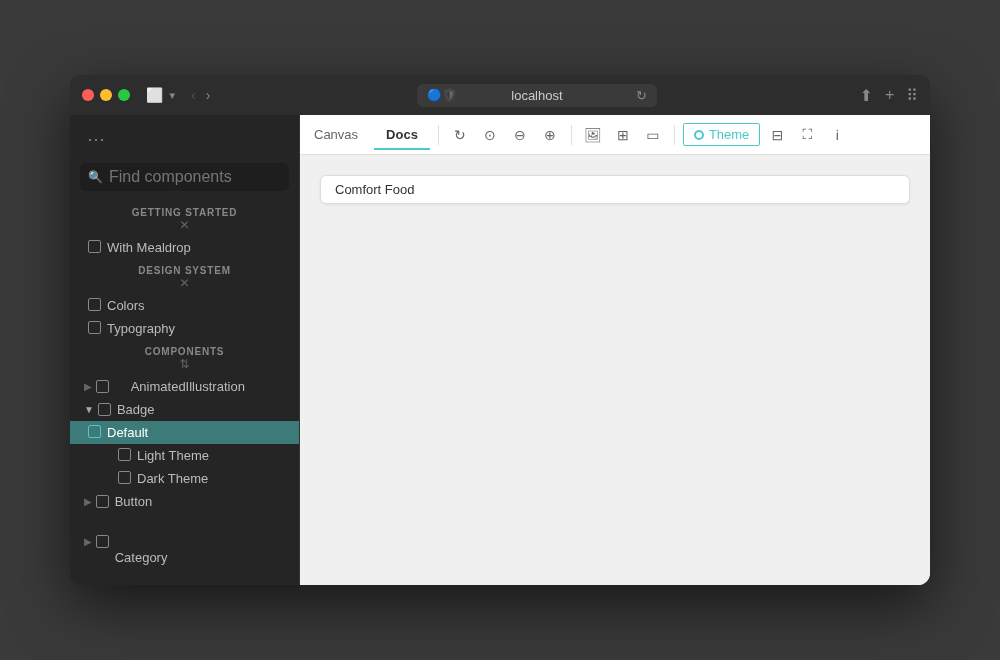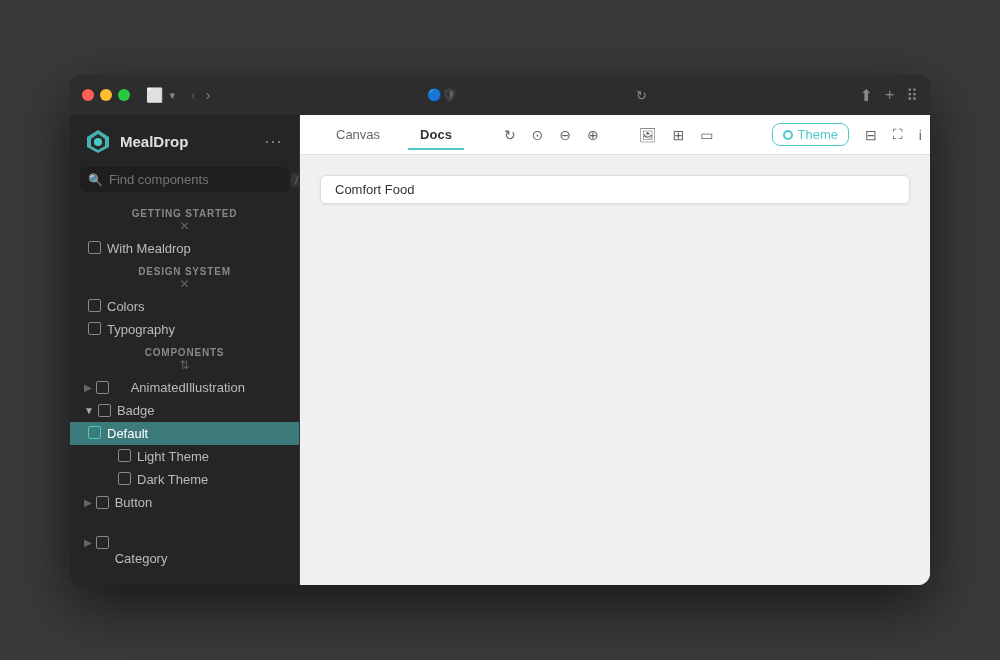--- a/index.html
+++ b/index.html
@@ -147,21 +147,21 @@
       gap: 6px;
     }
     .search-icon-sm {
       color: #777;
       font-size: 12px;
     }
     .search-input {
       background: transparent;
       border: none;
       color: #aaa;
-      font-size: 13px;
+      font-size: 16px;
       flex: 1;
       outline: none;
     }
     .search-shortcut {
       color: #666;
       font-size: 11px;
       background: #333;
       padding: 1px 4px;
       border-radius: 3px;
     }
@@ -234,22 +234,22 @@
       display: flex;
       flex-direction: column;
       overflow: hidden;
     }
     .toolbar {
       height: 40px;
       background: #fff;
       border-bottom: 1px solid #e0e0e0;
       display: flex;
       align-items: center;
-      padding: 0 24px;
-      gap: 16px;
+      padding: 0 2px;
+      gap: 4px;
       flex-shrink: 0;
     }
     .tab {
       padding: 6px 12px;
       font-size: 13px;
       cursor: pointer;
       color: #666;
       border-bottom: 2px solid transparent;
       margin-bottom: -1px;
     }
@@ -274,25 +274,25 @@
       font-size: 14px;
       border-radius: 4px;
       cursor: pointer;
     }
     .theme-btn {
       display: flex;
       align-items: center;
       gap: 5px;
       padding: 3px 10px;
       border: 1.5px solid #4dc9c9;
-      border-radius: 8px;
+      border-radius: 2px;
       color: #4dc9c9;
       font-size: 13px;
       cursor: pointer;
-      margin-left: 18px;
+      margin-left: 0;
     }
     .theme-dot {
       width: 10px;
       height: 10px;
       border-radius: 50%;
       border: 2px solid #4dc9c9;
     }
     .canvas-area {
       flex: 1;
       background: #f0f0f0;
@@ -331,42 +331,35 @@
       <span style="color:#888;font-size:14px;">⬜</span>
       <span style="color:#888;font-size:11px;">▾</span>
     </div>
     <div class="nav-arrows">
       <span class="nav-arrow disabled">‹</span>
       <span class="nav-arrow">›</span>
     </div>
     <div class="address-bar">
       <span style="color:#888;font-size:12px;position:absolute;left:calc(50% - 110px);">🔵</span>
       <span style="color:#666;font-size:12px;position:absolute;left:calc(50% - 95px);">🛡</span>
+      <input class="url-field" type="text" value="localhost" style="">
       <span style="color:#888;font-size:13px;position:absolute;right:calc(50% - 110px);">↻</span>
     </div>
     <div class="titlebar-right">
       <span class="titlebar-right-icon">⬆</span>
       <span class="titlebar-right-icon">+</span>
       <span class="titlebar-right-icon">⠿</span>
     </div>
   </div>
 
   <div class="main">
 
     <div class="sidebar">
 
       <div class="sidebar-header">
-        <div class="logo-area">
-          <svg class="logo-icon" viewBox="0 0 28 28">
-            <polygon points="14,3 25,10 25,20 14,26 3,20 3,10" fill="#4dc9c9" opacity="0.85"></polygon>
-            <polygon points="14,7 21,12 21,19 14,23 7,19 7,12" fill="#2a2a2a"></polygon>
-            <circle cx="14" cy="15" r="4" fill="#4dc9c9"></circle>
-          </svg>
-          <span class="logo-text">MealDrop</span>
-        </div>
         <div class="more-btn">···</div>
       </div>
 
       <div class="search-bar">
         <span class="search-icon-sm">🔍</span>
         <input class="search-input" type="text" placeholder="Find components" style="">
         <span class="search-shortcut">/</span>
       </div>
 
       <div class="section-header">

